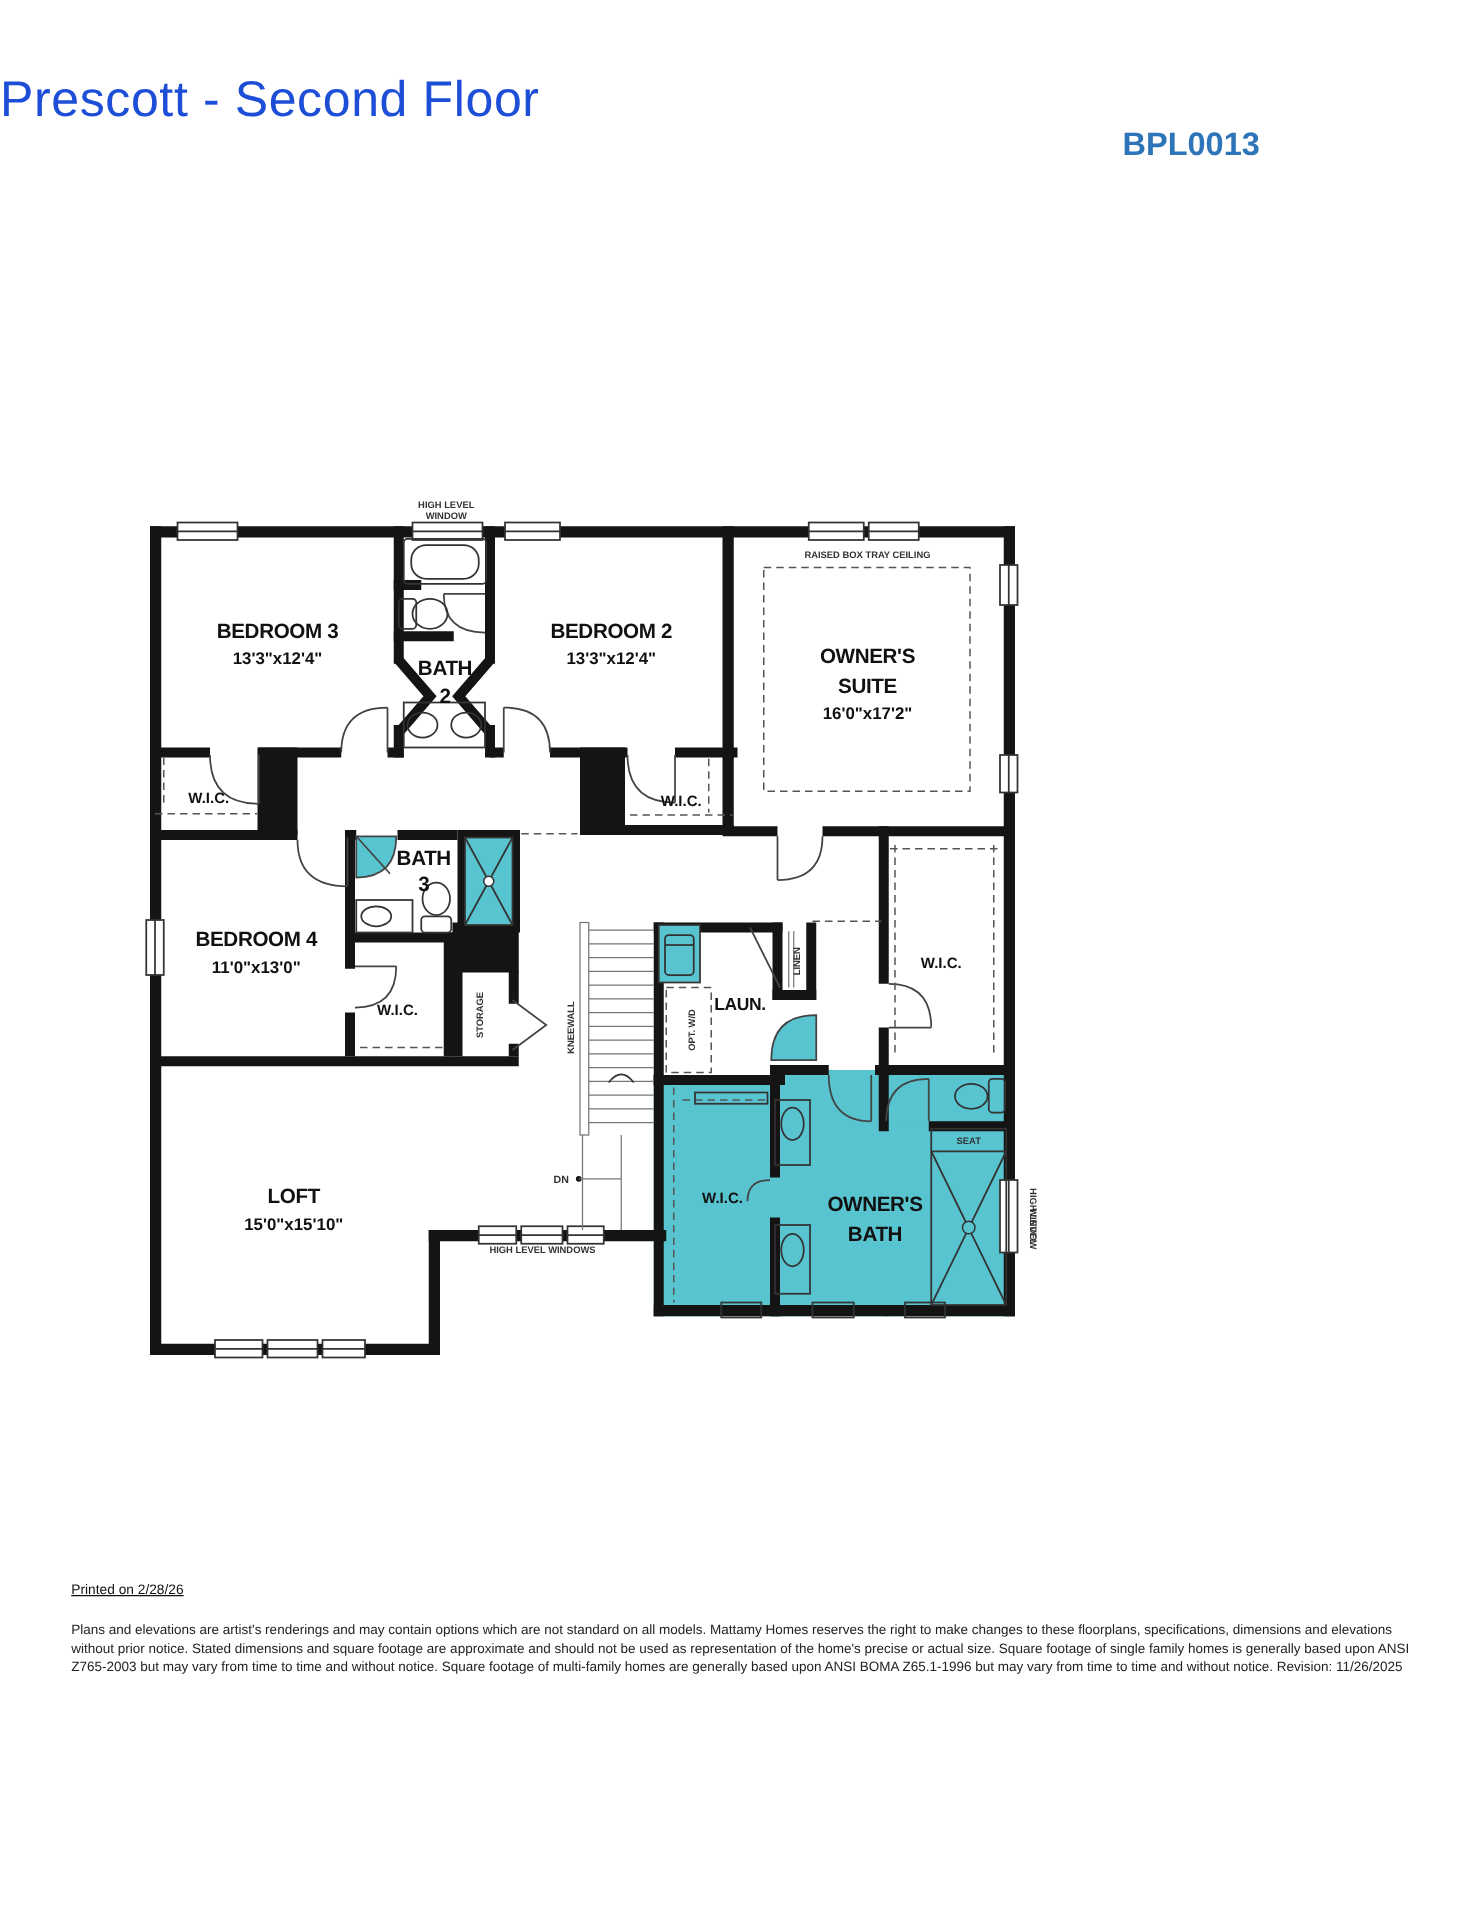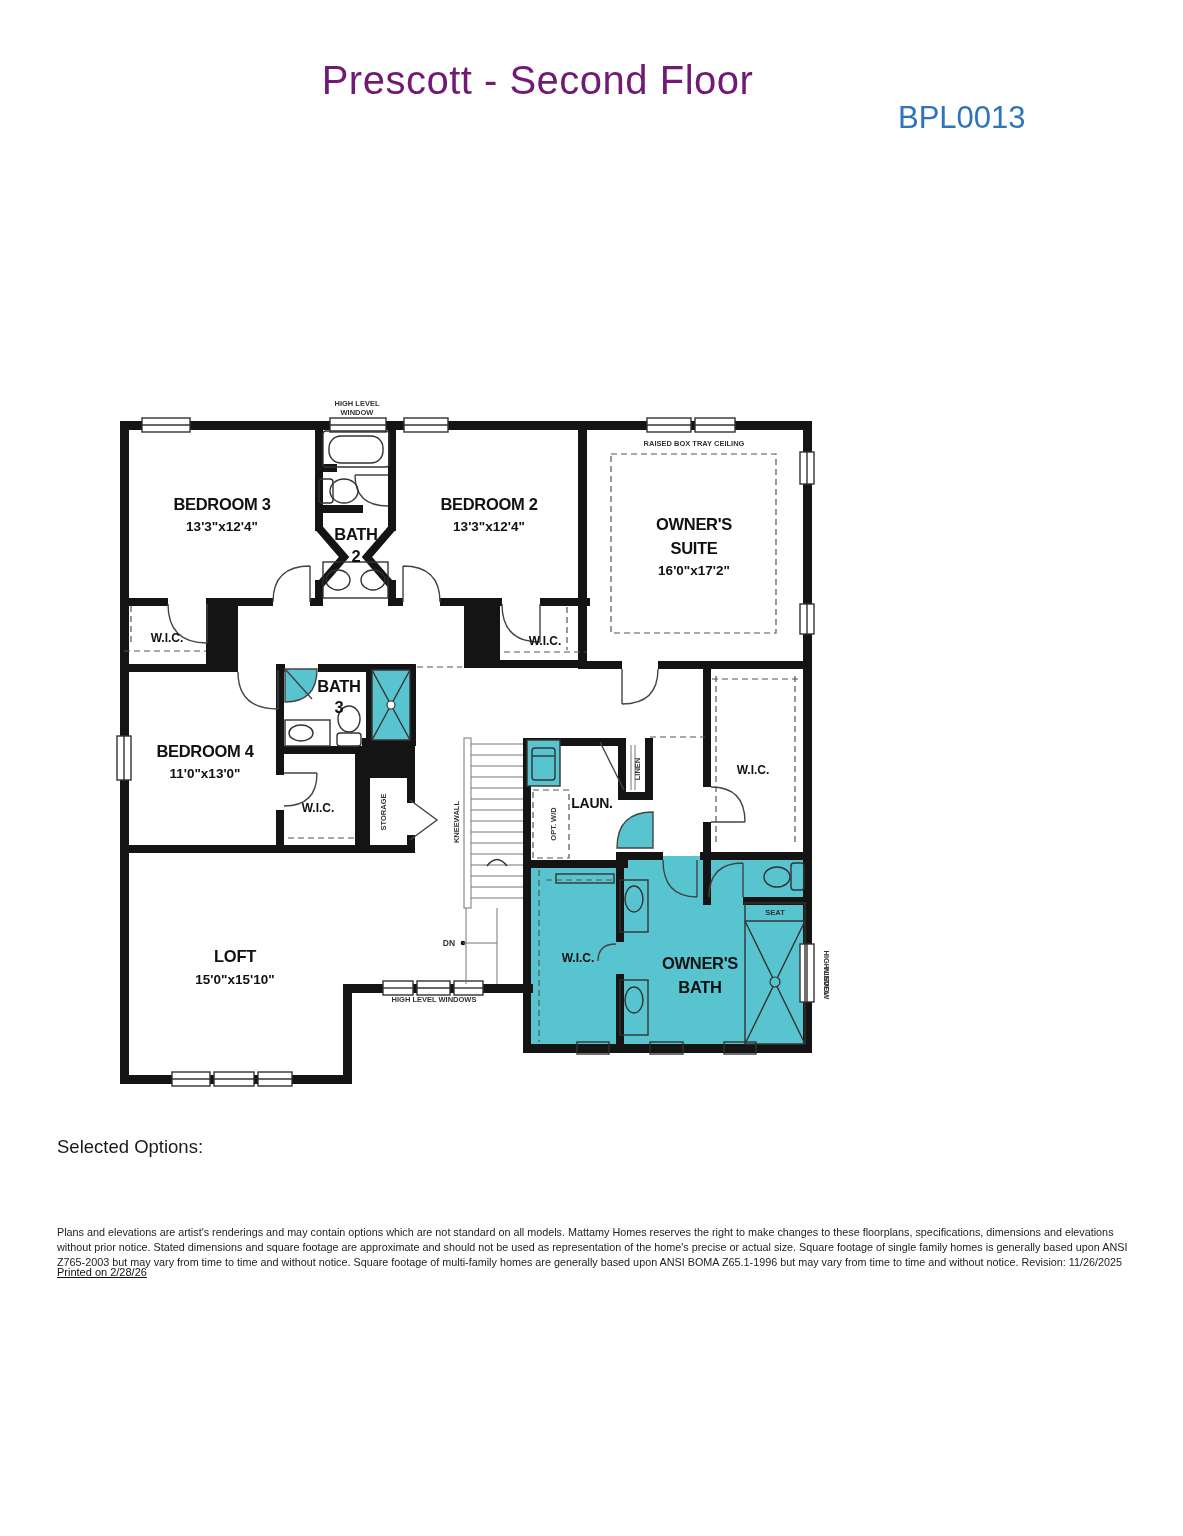--- a/index.html
+++ b/index.html
@@ -1,25 +1,25 @@
 <!DOCTYPE html>
 <html><head>
 <meta charset="utf-8">
 <style>
   html,body{margin:0;padding:0;background:#fff;}
   #page{position:relative;width:1183px;height:1536px;background:#fff;overflow:hidden;
         font-family:"Liberation Sans",sans-serif;}
-  #title{position:absolute;left:0;top:58px;width:1075px;text-align:center;
-         font-size:40px;font-weight:500;color:#701a75;letter-spacing:0.5px;}
-  #plan-code{position:absolute;left:898px;top:100px;font-size:31px;color:#2d74b8;font-weight:400;}
+  #title{position:absolute;left:0;top:58px;width:1075px;text-align:left;
+         font-size:40px;font-weight:500;color:#1d4ed8;letter-spacing:0.5px;}
+  #plan-code{position:absolute;left:898px;top:100px;font-size:26px;color:#2d74b8;font-weight:700;}
   #plan-svg{position:absolute;left:0;top:0;}
   .opts{position:absolute;left:57px;top:1134px;width:1082px;font-size:18.5px;
         line-height:25.5px;color:#1a1a1a;}
   .printed{position:absolute;left:57px;top:1266px;font-size:11px;color:#111;text-decoration:underline;}
-  .disclaimer{position:absolute;left:57px;top:1225px;width:1086px;font-size:10.8px;
+  .disclaimer{position:absolute;left:57px;top:1297px;width:1086px;font-size:10.8px;
         line-height:14.8px;color:#222;}
   
   text{font-family:"Liberation Sans",sans-serif;fill:#111;}
   .room{font-size:16.5px;font-weight:bold;letter-spacing:-0.3px;text-anchor:middle;}
   .dims{font-size:13.5px;font-weight:bold;text-anchor:middle;}
   .wic{font-size:12px;font-weight:bold;text-anchor:middle;}
   .tiny{font-size:7.5px;font-weight:bold;fill:#333;text-anchor:middle;letter-spacing:0;}
   .walls rect{fill:#141414;}
   .wall-line{stroke:#141414;stroke-width:8;fill:none;}
   .door{stroke:#444;stroke-width:1.4;fill:none;}
@@ -319,20 +319,19 @@
       <text class="tiny" transform="rotate(-90 459 822)" x="459" y="822">KNEEWALL</text>
       <text class="tiny" transform="rotate(-90 386 812)" x="386" y="812">STORAGE</text>
       <text class="tiny" transform="rotate(-90 640 769)" x="640" y="769">LINEN</text>
       <text class="tiny" transform="rotate(-90 556 824)" x="556" y="824">OPT. W/D</text>
       <text class="tiny" transform="rotate(90 824 973)" x="824" y="973">HIGH LEVEL</text>
       <text class="tiny" transform="rotate(90 824 983)" x="824" y="983">WINDOW</text>
     </g>
   </svg>
 
   <div class="opts">
-    <div>Selected Options:</div>
   </div>
 
   <div class="printed">Printed on 2/28/26</div>
 
   <div class="disclaimer">Plans and elevations are artist's renderings and may contain options which are not standard on all models. Mattamy Homes reserves the right to make changes to these floorplans, specifications, dimensions and elevations without prior notice. Stated dimensions and square footage are approximate and should not be used as representation of the home's precise or actual size. Square footage of single family homes is generally based upon ANSI Z765-2003 but may vary from time to time and without notice. Square footage of multi-family homes are generally based upon ANSI BOMA Z65.1-1996 but may vary from time to time and without notice. Revision: 11/26/2025</div>
 
 </div>
 
 </body></html>

